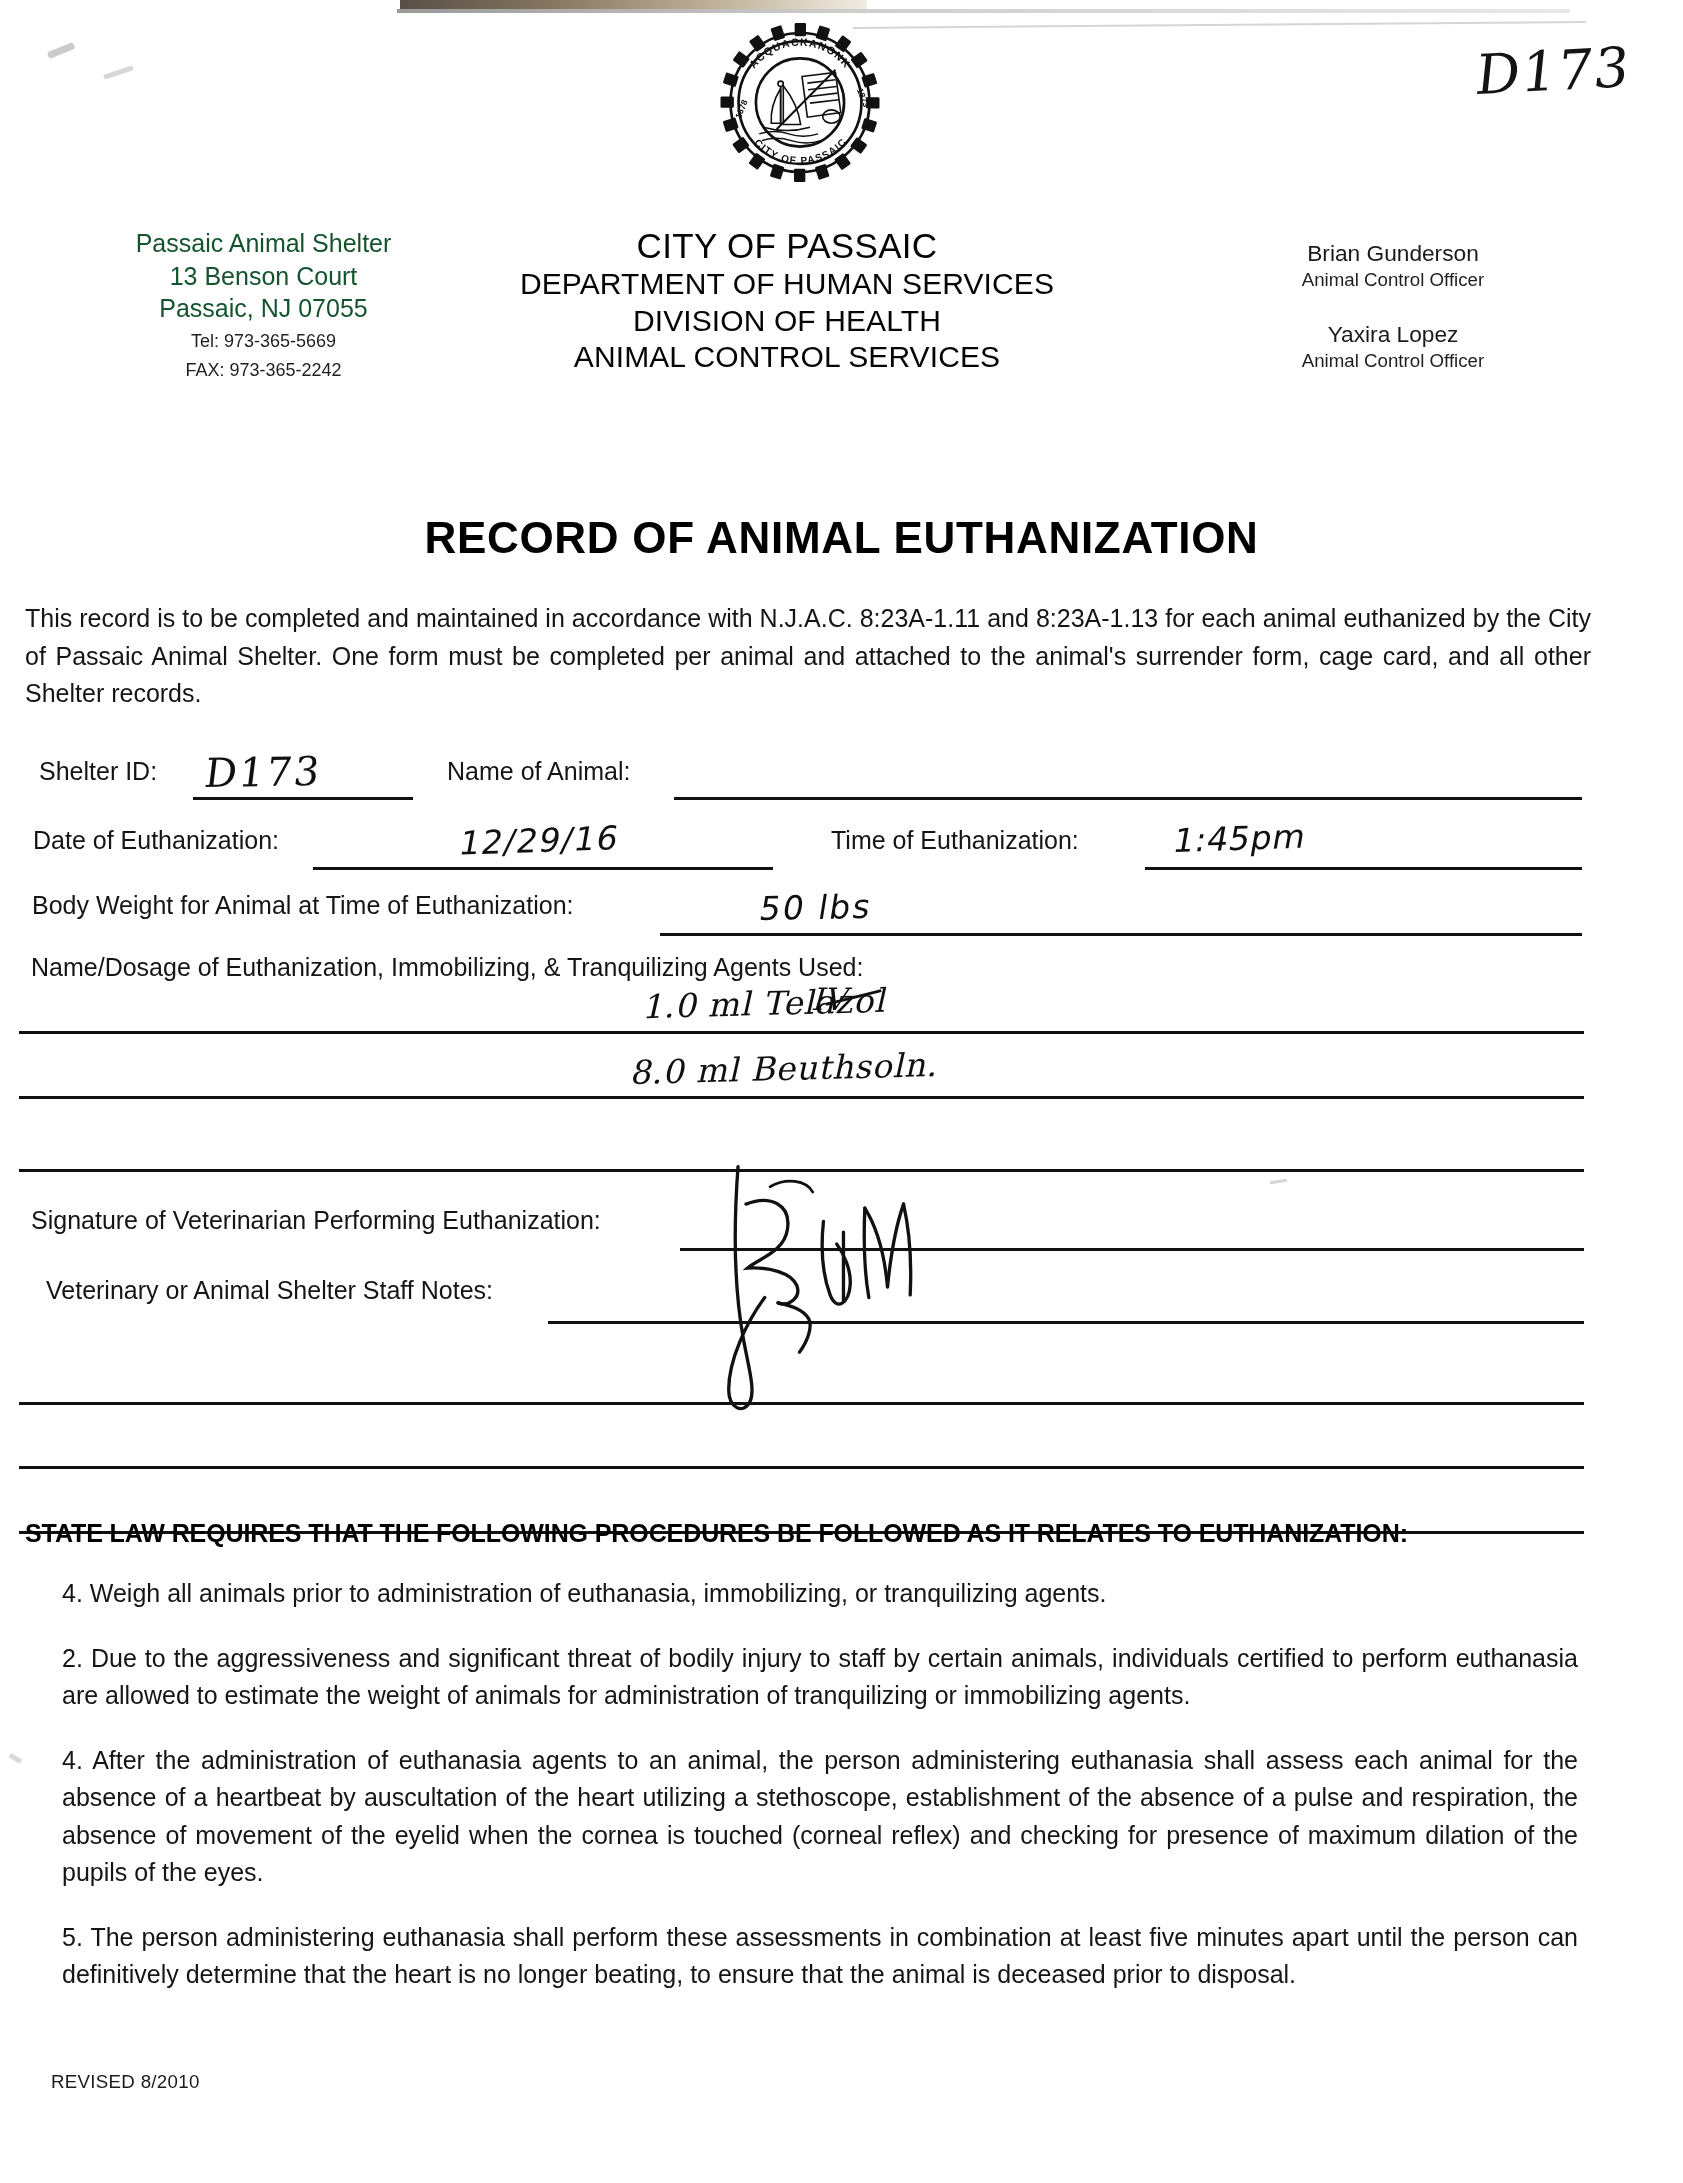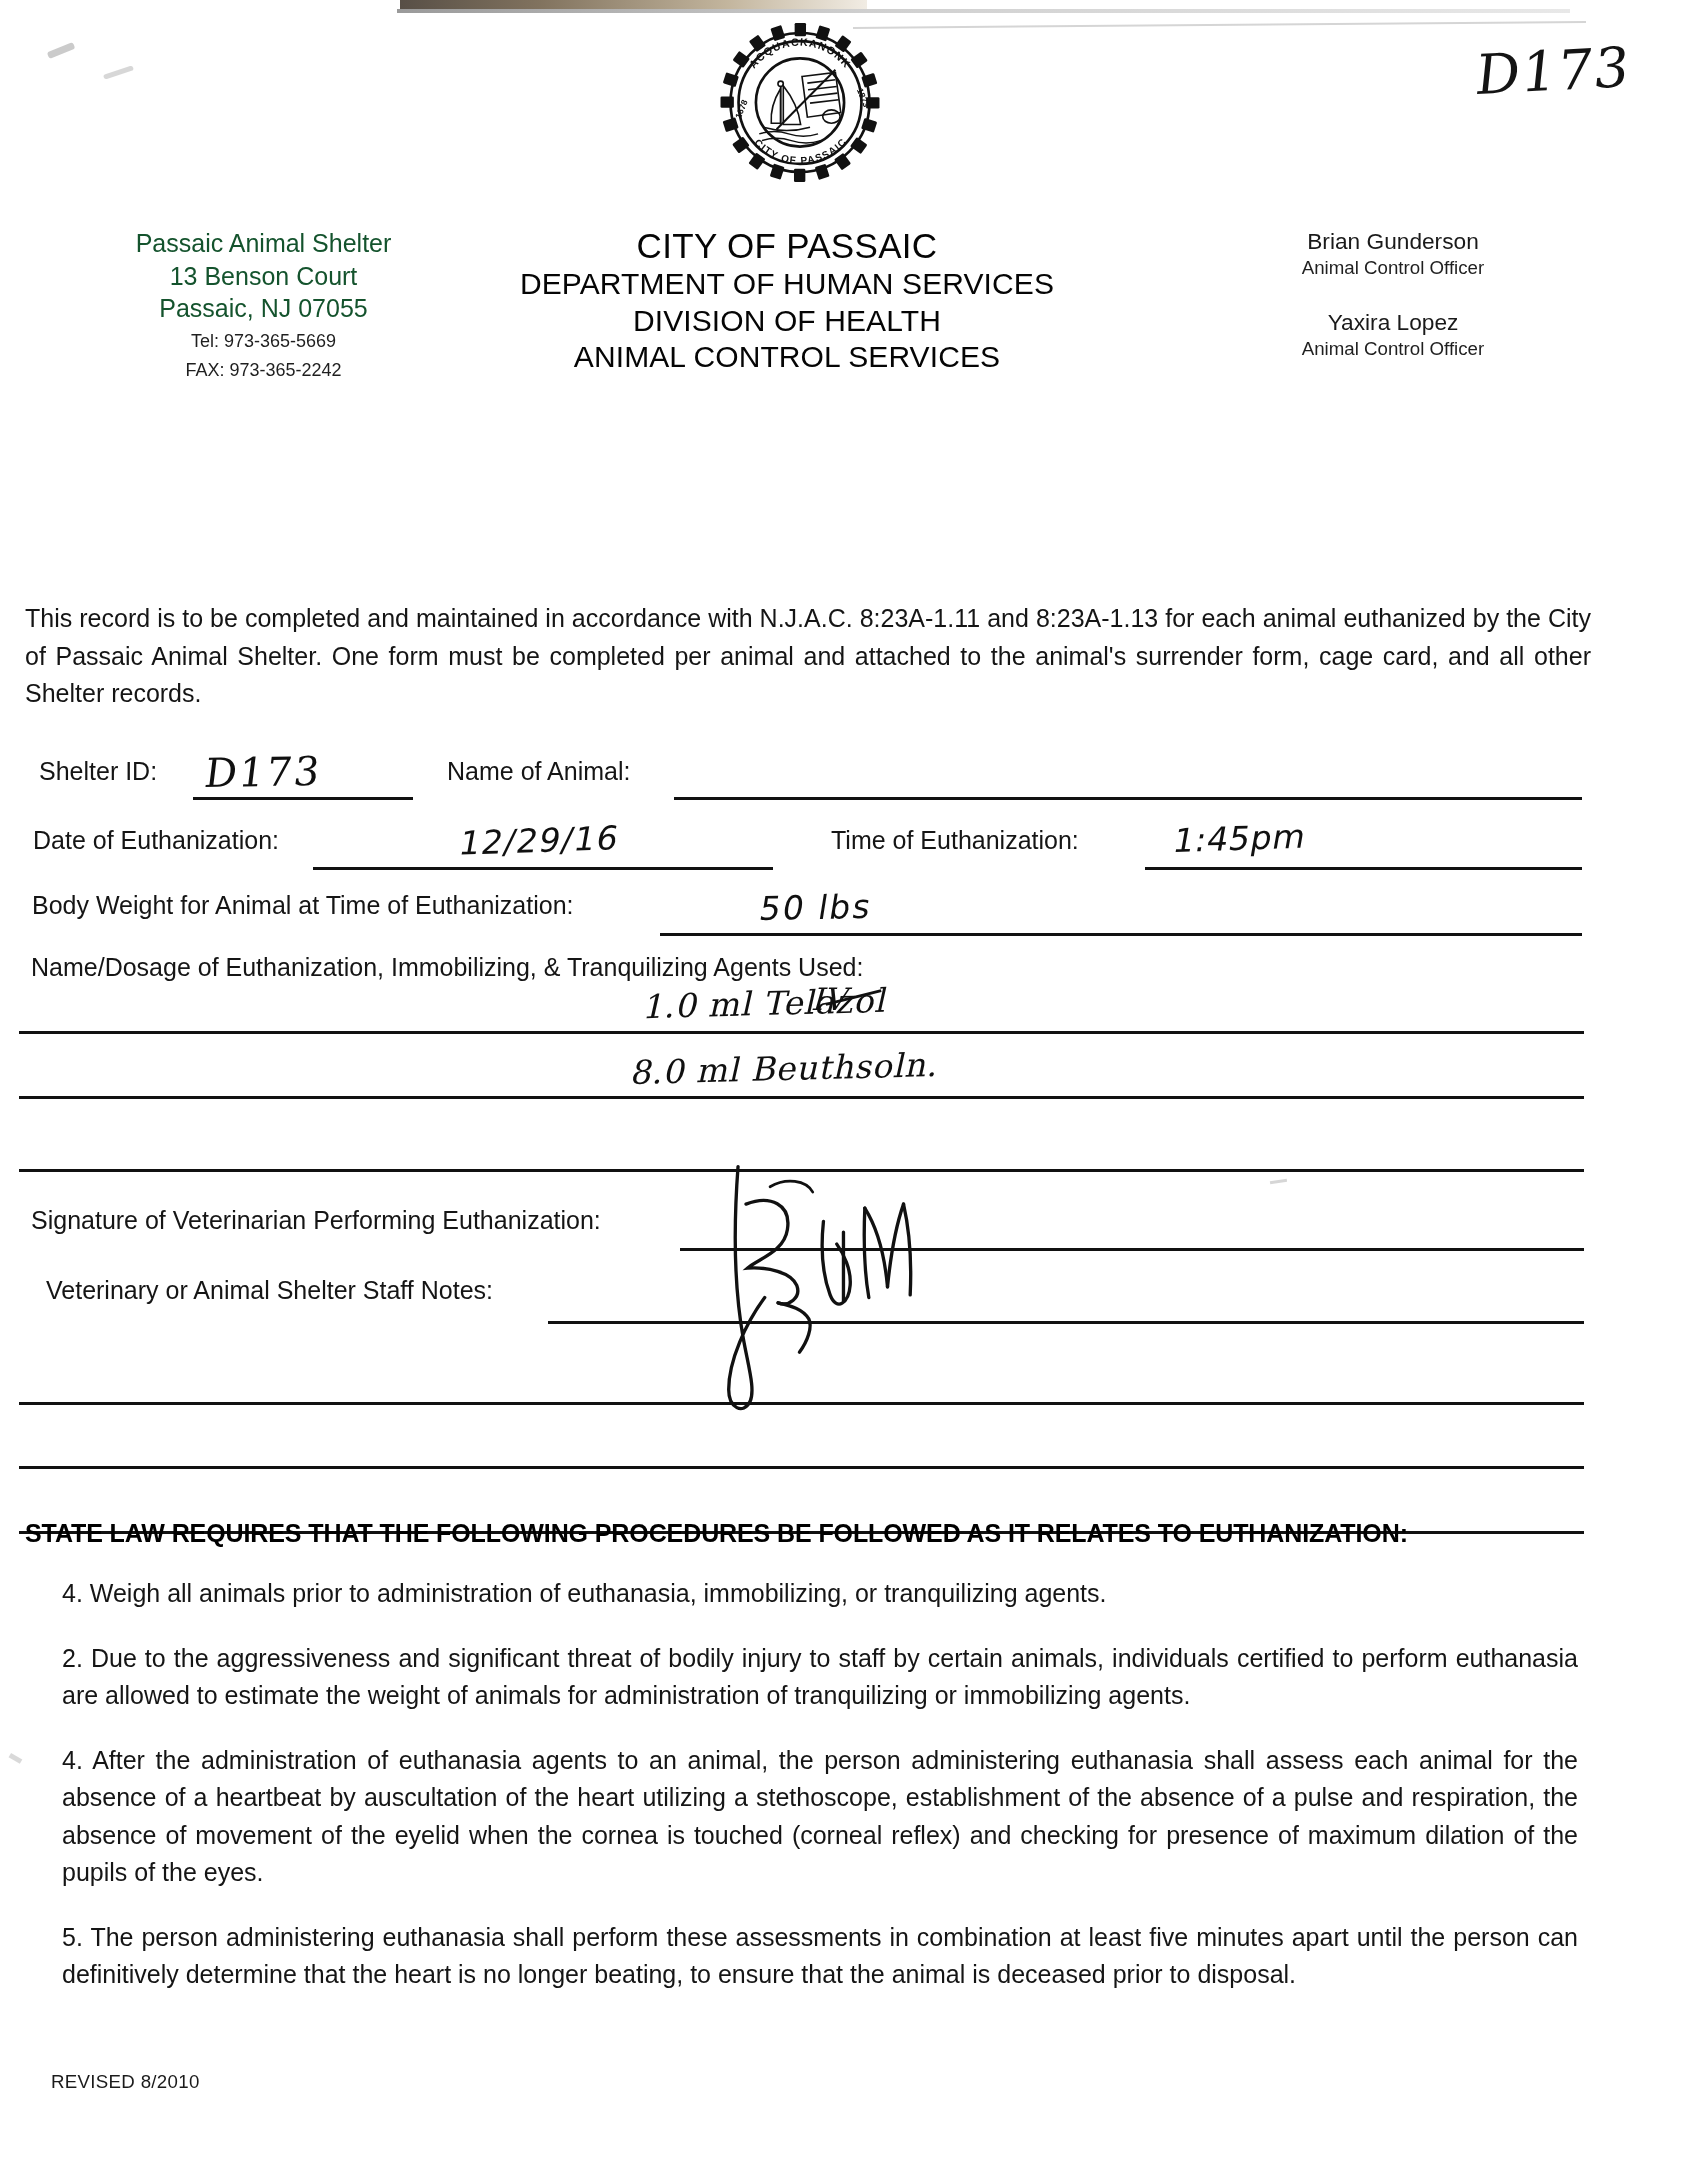--- a/index.html
+++ b/index.html
@@ -93,21 +93,21 @@
   }
   .lh-center .t1 {
     font-size: 35px; letter-spacing: 0.3px; line-height: 1.18; color:#050505;
   }
   .lh-center .t2 {
     font-size: 30px; letter-spacing: 0.1px; line-height: 1.22; color:#050505;
   }
 
   .lh-right {
     position: absolute;
-    left: 1193px; top: 227px;
+    left: 1193px; top: 239px;
     width: 400px;
     text-align: center;
   }
   .lh-right .n { font-size: 22.7px; line-height: 1.26; color:#1a1a1a;}
   .lh-right .r { font-size: 18.7px; line-height: 1.26; color:#1f1f1f;}
   .lh-right .gap { height: 29px; }
 
   
   .doc-title {
     position: absolute;
@@ -335,20 +335,21 @@
   </div>
 
   <div class="lh-right">
     <div class="n">Brian Gunderson</div>
     <div class="r">Animal Control Officer</div>
     <div class="gap"></div>
     <div class="n">Yaxira Lopez</div>
     <div class="r">Animal Control Officer</div>
   </div>
 
+  <div class="doc-title">RECORD OF ANIMAL EUTHANIZATION</div>
 
   <div class="intro">This record is to be completed and maintained in accordance with N.J.A.C. 8:23A-1.11 and 8:23A-1.13 for each animal euthanized by the City of Passaic Animal Shelter. One form must be completed per animal and attached to the animal's surrender form, cage card, and all other Shelter records.</div>
 
   <div class="form">
 
     <div class="lbl" style="left:39px; top:21.3px;">Shelter ID:</div>
     <div class="rule" style="left:193px; top:61px; width:220px;"></div>
     <div class="hw hw-id" style="left:205px; top:13.3px;">D173</div>
 
     <div class="lbl" style="left:447px; top:21.3px;">Name of Animal:</div>

